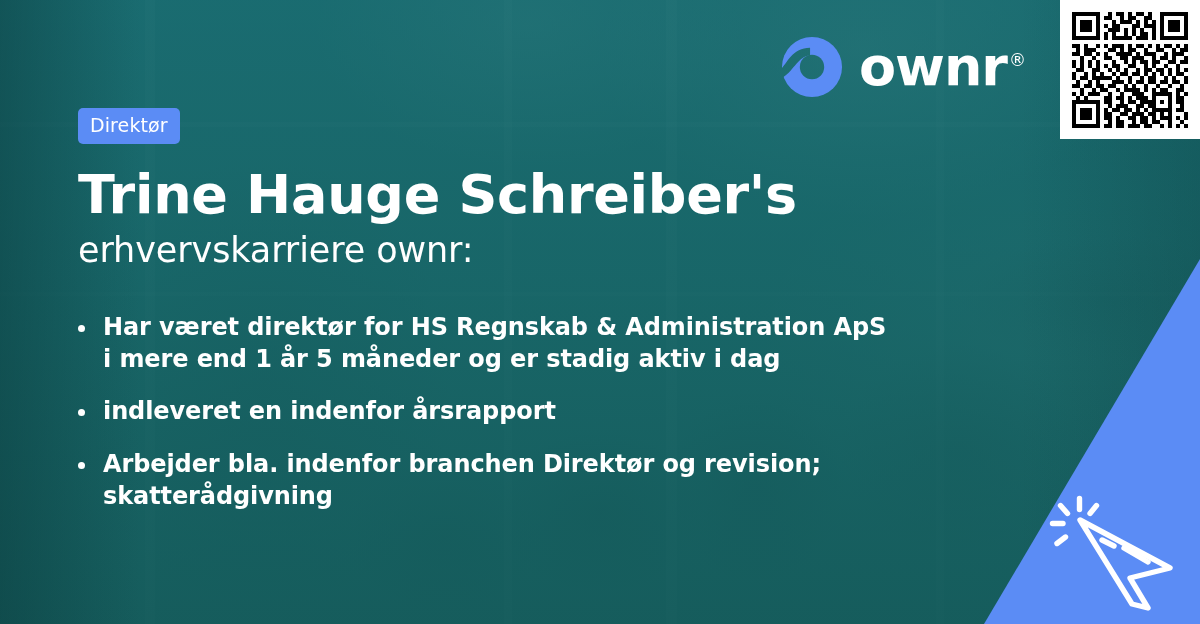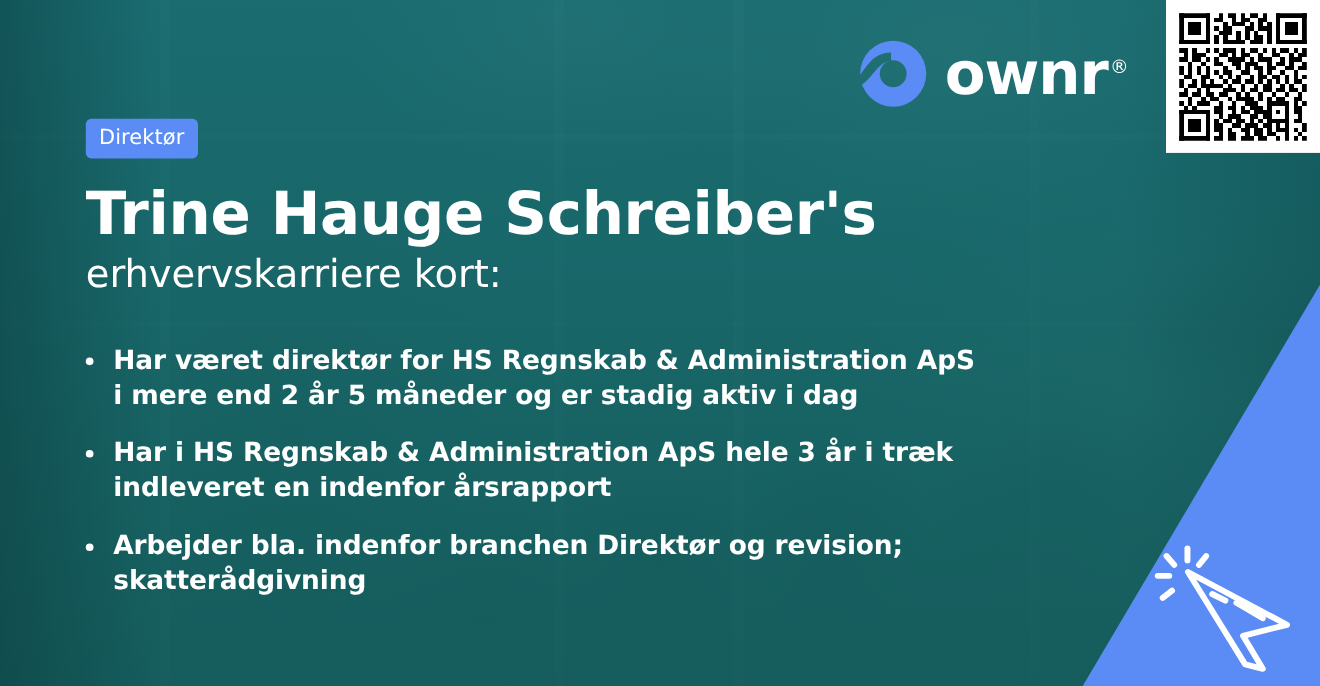--- a/index.html
+++ b/index.html
@@ -501,32 +501,31 @@
         </mask>
       </defs>
       <circle cx="32" cy="32" r="31" fill="#5b8cf5" mask="url(#ownrMask)"></circle>
     </svg>
     <div class="brand-word"><span>ownr</span><span class="brand-reg">®</span></div>
   </div>
 
   <div class="content">
     <div class="role-badge">Direktør</div>
     <div class="headline">Trine Hauge Schreiber's</div>
-    <div class="subhead">erhvervskarriere kort:</div>
+    <div class="subhead">erhvervskarriere ownr:</div>
   </div>
 
   <ul class="bullets">
     <li class="bullet-item">
       <span class="bullet-dot"></span>
       <span>Har været direktør for HS Regnskab &amp; Administration ApS</span>
-      <span class="bullet-line2">i mere end 2 år 5 måneder og er stadig aktiv i dag</span>
+      <span class="bullet-line2">i mere end 1 år 5 måneder og er stadig aktiv i dag</span>
     </li>
     <li class="bullet-item">
       <span class="bullet-dot"></span>
-      <span>Har i HS Regnskab &amp; Administration ApS hele 3 år i træk</span>
       <span class="bullet-line2">indleveret en indenfor årsrapport</span>
     </li>
     <li class="bullet-item">
       <span class="bullet-dot"></span>
       <span>Arbejder bla. indenfor branchen Direktør og revision; skatterådgivning</span>
     </li>
   </ul>
 
 </div>
 

